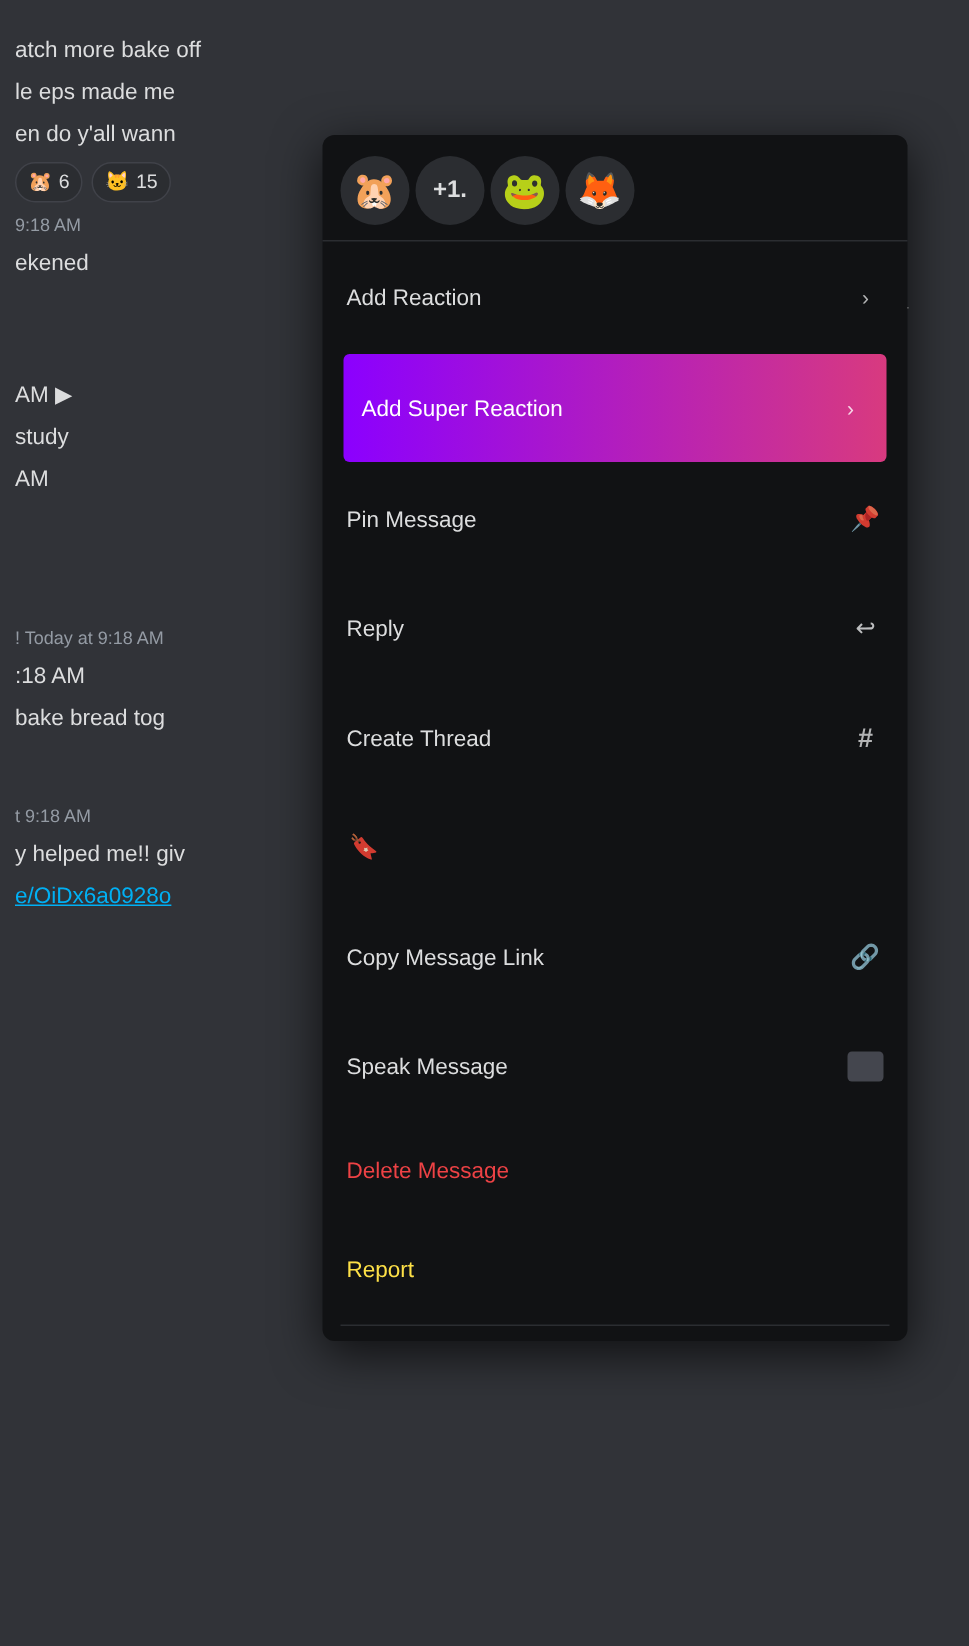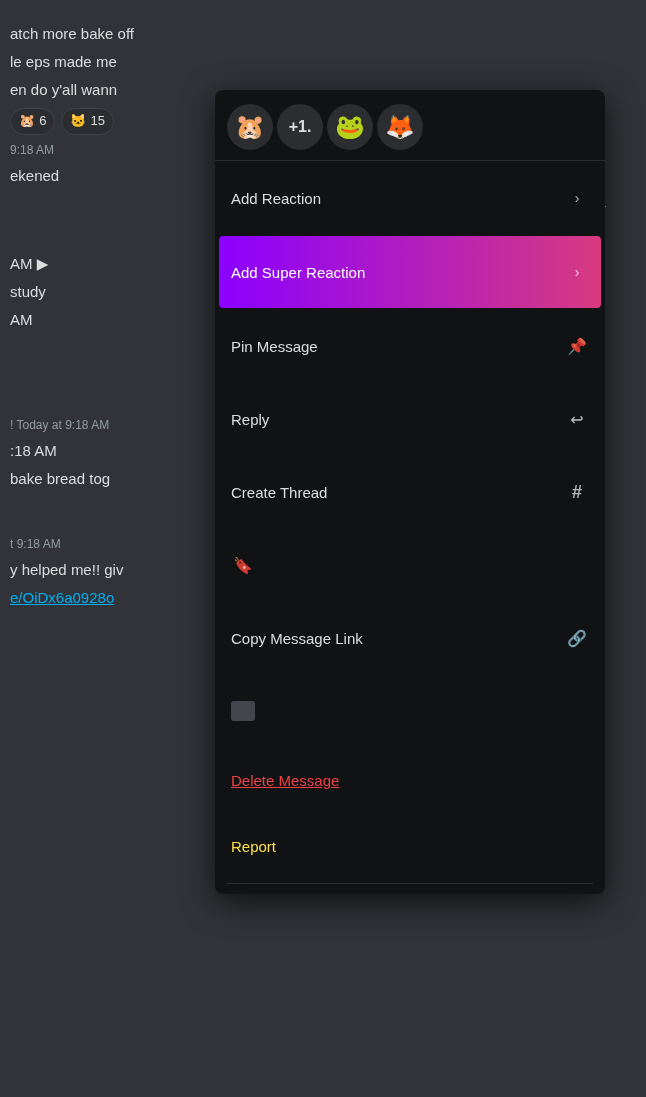--- a/index.html
+++ b/index.html
@@ -98,32 +98,31 @@
       font-size: 15px;
       color: #dcddde;
       border-radius: 4px;
       margin: 1px 4px;
     }
 
     .menu-item.super-reaction {
       background: linear-gradient(90deg, #8b00ff, #d83a7f);
       color: #fff;
       border-radius: 4px;
-      margin: 2px 4px;
+      margin: 2px 14px;
     }
 
     .menu-item.view-reactions {
       outline: 2px dashed #e83030;
       outline-offset: -2px;
       border-radius: 4px;
     }
 
     .menu-item.delete {
       color: #ed4245;
-      text-decoration: underline;
     }
 
     .menu-item.report {
       color: #fde047;
     }
 
     .menu-divider {
       height: 1px;
       background: #2b2d31;
       margin: 4px 12px;
@@ -231,20 +230,21 @@
   <div class="menu-item">
     <span class="menu-item-icon">🔖</span>
   </div>
 
   <div class="menu-item">
     <span class="menu-item-label">Copy Message Link</span>
     <span class="menu-item-icon">🔗</span>
   </div>
 
   <div class="menu-item">
+    <span class="menu-item-label">Speak Message</span>
     <span class="menu-item-icon">
       <div class="speak-toggle"></div>
     </span>
   </div>
 
   <div class="menu-item delete">
     <span class="menu-item-label">Delete Message</span>
   </div>
 
   <div class="menu-item report">

